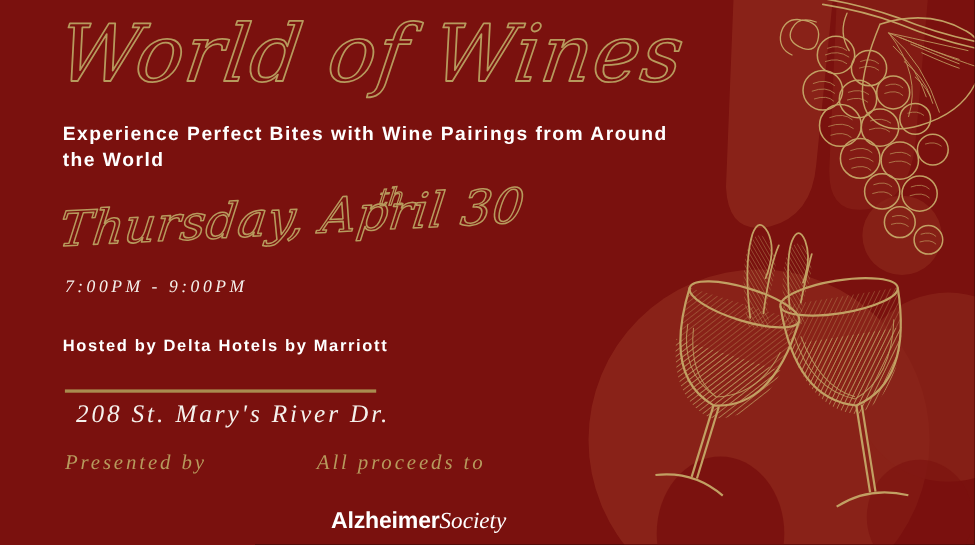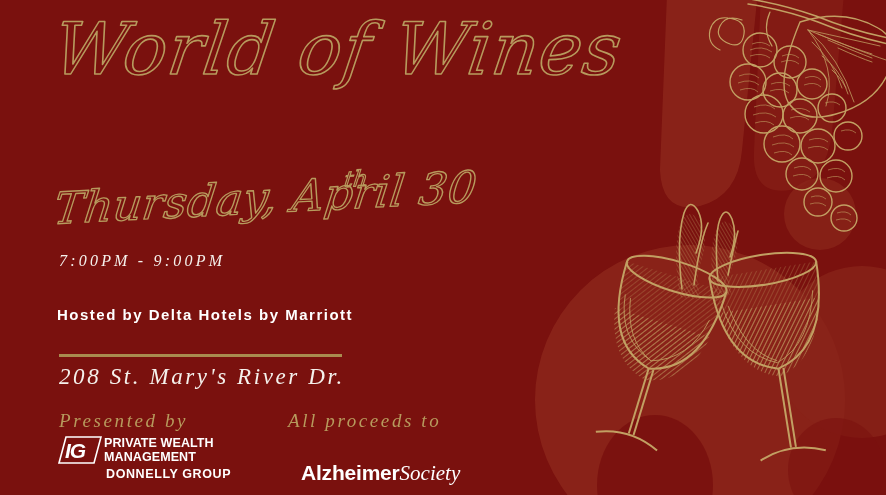--- a/index.html
+++ b/index.html
@@ -99,21 +99,21 @@
     position: absolute;
     left: 2px;
     top: 354px;
     width: 283px;
     height: 3px;
     background: #a98c4f;
   }
 
   .address {
     position: absolute;
-    left: 2px;
+    left: 12px;
     top: 364px;
     color: #f5f1ec;
     font-family: "Liberation Serif", serif;
     font-style: italic;
     font-size: 23px;
     letter-spacing: 2.6px;
   }
 
   
   .footer-label {
@@ -355,20 +355,21 @@
   </div>
 
   <div class="content">
 
     <div class="title-script">
       <svg viewBox="0 0 420 88" width="420" height="88" aria-hidden="true">
         <text id="title-text" x="0" y="66" fill="none" stroke="#b79a5d" stroke-width="1.6" stroke-linecap="round" stroke-linejoin="round" font-family="'DejaVu Serif', serif" font-style="italic" font-size="72" letter-spacing="1" transform="skewX(-8)">World of Wines</text>
       </svg>
     </div>
 
+    <div class="subtitle">Experience Perfect Bites with Wine Pairings from Around the World</div>
 
     <div class="date-script">
       <svg viewBox="0 0 330 70" width="330" height="70" aria-hidden="true">
         <text id="date-text" x="0" y="52" fill="none" stroke="#b79a5d" stroke-width="1.4" stroke-linecap="round" stroke-linejoin="round" font-family="'DejaVu Serif', serif" font-style="italic" font-size="44" letter-spacing="0.5" transform="skewX(-10) rotate(-3)">Thursday, April 30</text>
         <text id="date-suffix" x="286" y="30" fill="none" stroke="#b79a5d" stroke-width="1.2" font-family="'DejaVu Serif', serif" font-style="italic" font-size="22" transform="skewX(-10) rotate(-3)">th</text>
       </svg>
     </div>
 
     <div class="time">7:00PM - 9:00PM</div>
 
@@ -376,33 +377,20 @@
       <div>Hosted by Delta Hotels by Marriott</div>
     </div>
 
     <div class="divider"></div>
 
     <div class="address">208 St. Mary's River Dr.</div>
 
     <div class="footer-label" id="presented-by-label">Presented by</div>
     <div class="footer-label" id="all-proceeds-label">All proceeds to</div>
 
-    <div id="ig-logo">
-      <div id="ig-mark">
-        <svg viewBox="0 0 45 28" width="45" height="28">
-          <path d="M9 1 L44 1 L37 27 L2 27 Z" fill="none" stroke="#ffffff" stroke-width="1.6"></path>
-          <text x="8" y="22" fill="#ffffff" font-family="'Liberation Sans', sans-serif" font-size="21" font-weight="bold" font-style="italic" letter-spacing="-1" id="ig-mark-text">IG</text>
-        </svg>
-      </div>
-      <div class="ig-words">
-        <div>PRIVATE WEALTH</div>
-        <div>MANAGEMENT</div>
-      </div>
-      <div id="ig-donnelly">DONNELLY GROUP</div>
-    </div>
 
     <div id="alz-logo">
       <div id="alz-wordmark">
         <span id="alz-alzheimer">Alzheimer</span><span id="alz-society">Society</span>
       </div>
     </div>
 
   </div>
 </div>
 

